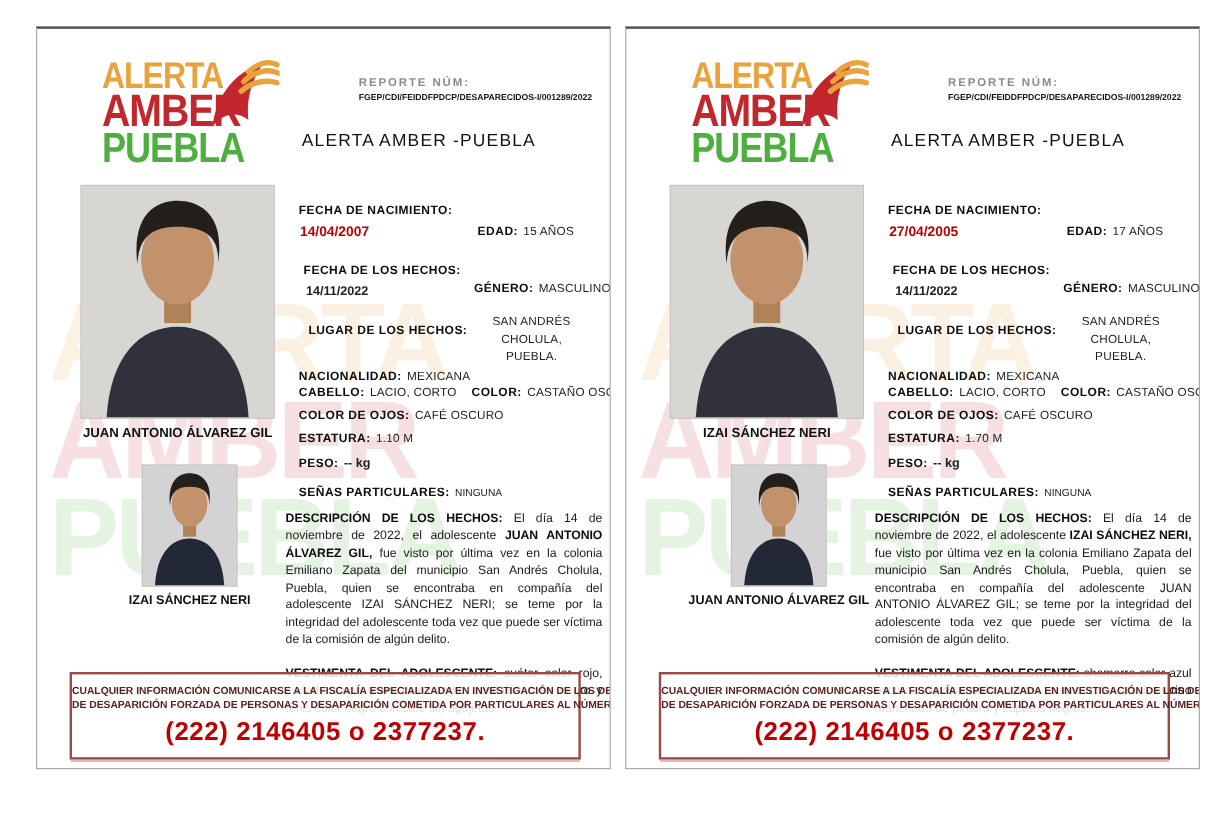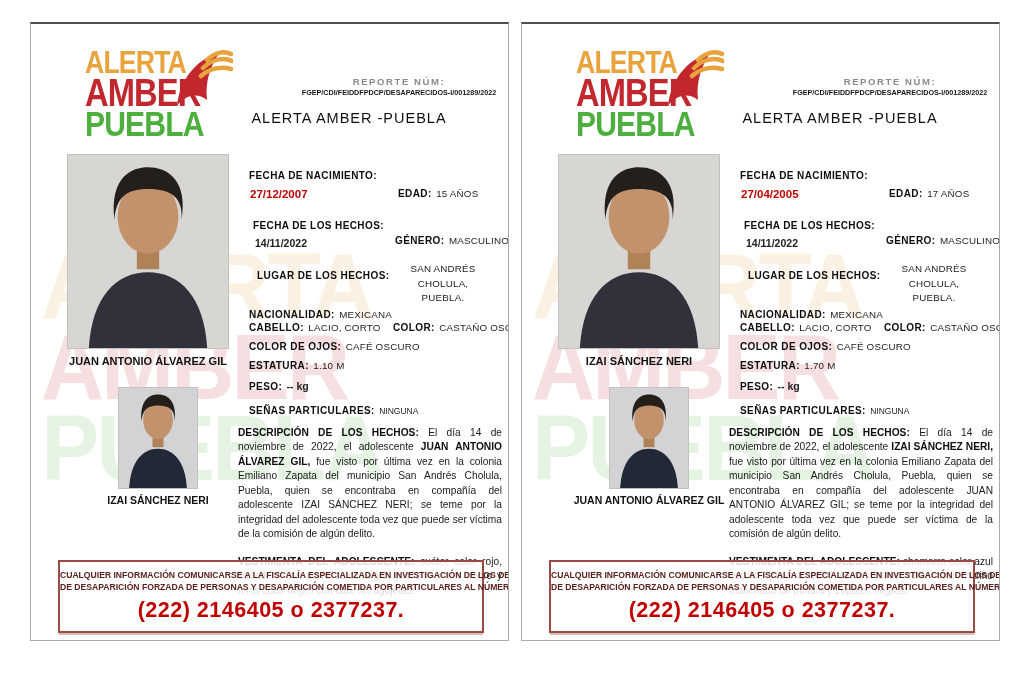--- a/index.html
+++ b/index.html
@@ -25,21 +25,21 @@
 
   
   .logo { left:54px; top:26px; width:170px; z-index:2; line-height:0.86; font-weight:bold; }
   .logo span { display:block; transform:scaleX(0.86); transform-origin:left; letter-spacing:-1px; }
   .logo .l1 { font-size:31px; color:#E8A33D; }
   .logo .l2 { font-size:38px; color:#C1272D; }
   .logo .l3 { font-size:35px; color:#4CAF3E; }
   .horn { left:142px; top:24px; width:60px; height:64px; z-index:1; }
 
   
-  .report { left:268px; top:52px; width:200px; text-align:center; z-index:2; }
+  .report { left:268px; top:40px; width:200px; z-index:2; }
   .report-label { font-size:9.5px; font-weight:bold; color:#8a8a8a; letter-spacing:1.6px; }
   .report-num { font-size:7.2px; font-weight:bold; color:#161616; margin-top:1px; white-space:nowrap; }
   .title { left:186px; top:86px; width:264px; text-align:center; font-size:14.5px;
            font-weight:normal; color:#101010; letter-spacing:1px; z-index:2; white-space:nowrap; }
 
   
   .photo { z-index:2; background:#d8d6d2; box-shadow:0 0 0 1px #c4c2be; }
   .photo svg { display:block; width:100%; height:100%; }
   .photo-main { left:37px; top:131px; width:160px; height:193px; }
   .name-main { left:8px; top:331px; width:218px; text-align:center; font-size:11px;
@@ -137,21 +137,21 @@
         <rect width="100" height="125" fill="#d3d3d6"></rect>
         <rect x="43" y="56" width="14" height="18" fill="#b08258"></rect>
         <ellipse cx="50" cy="40" rx="19" ry="24" fill="#c2926c"></ellipse>
         <path d="M29 42 C26 14 40 8 50 8 C62 8 75 16 71 42 C72 28 65 22 50 22 C36 22 30 28 29 42 Z" fill="#241f1b"></path>
         <path d="M13 125 C15 92 30 76 50 76 C70 76 85 92 87 125 Z" fill="#222836"></path>
       </svg>
     </div>
     <div class="abs name-sec">IZAI SÁNCHEZ NERI</div>
 
     <div class="row r-birth-l"><span class="lbl">FECHA DE NACIMIENTO:</span></div>
-    <div class="row r-birth-v"><span class="val-red">27/12/2007</span></div>
+    <div class="row r-birth-v"><span class="val-red">14/04/2007</span></div>
     <div class="row r-age">
       <span class="lbl">EDAD:</span>
       <span class="val">15 AÑOS</span>
     </div>
 
     <div class="row r-facts-l"><span class="lbl">FECHA DE LOS HECHOS:</span></div>
     <div class="row r-facts-v"><span class="val-bold">14/11/2022</span></div>
     <div class="row r-gender">
       <span class="lbl">GÉNERO:</span>
       <span class="val">MASCULINO</span>

